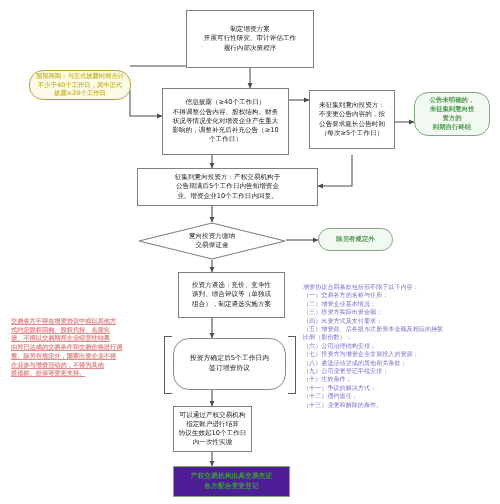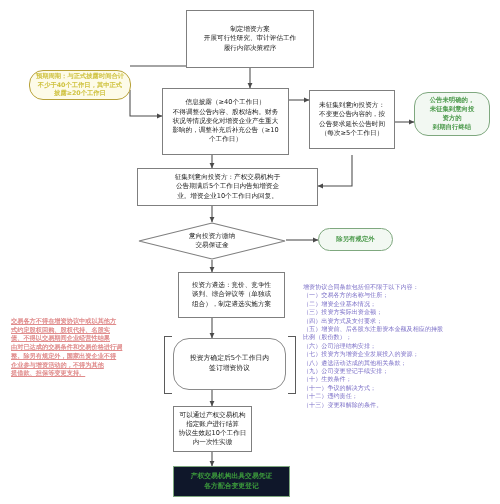--- a/index.html
+++ b/index.html
@@ -26,21 +26,21 @@
   }
   .b-round-green{
     border:1.2px solid #7fa87f;background:#f2f8f2;color:#4c9a4c;
     border-radius:14px;font-size:6.4px;line-height:9px;font-weight:bold;
   }
   .b-round-gray{
     border:1.2px solid #8a8a8a;background:#ffffff;color:#1a1a1a;
     border-radius:16px;font-size:6.8px;line-height:9.6px;
   }
   .b-green-text{
-    border:1px solid #7fa87f;background:#0f172a;color:#3c9a3c;
+    border:1px solid #7fa87f;background:#4c1d95;color:#3c9a3c;
     font-size:6.8px;line-height:9.6px;font-weight:bold;
   }
   .diamond-wrap{position:absolute;}
   .diamond-wrap .dshape{position:absolute;left:0;top:0;width:100%;height:100%;}
   .diamond-wrap .dlabel{
     position:absolute;left:0;top:0;width:100%;height:100%;
     display:flex;align-items:center;justify-content:center;
     font-size:6.6px;line-height:9.4px;color:#1a1a1a;text-align:center;
   }
 

